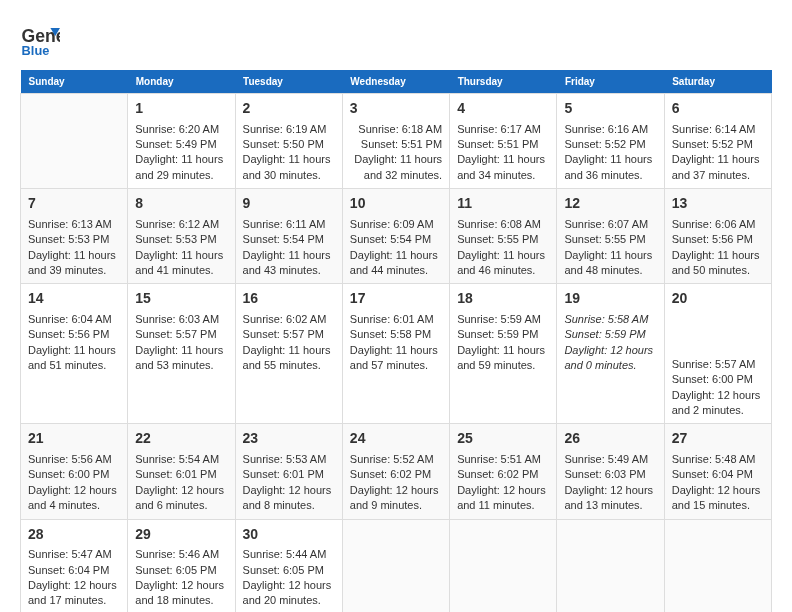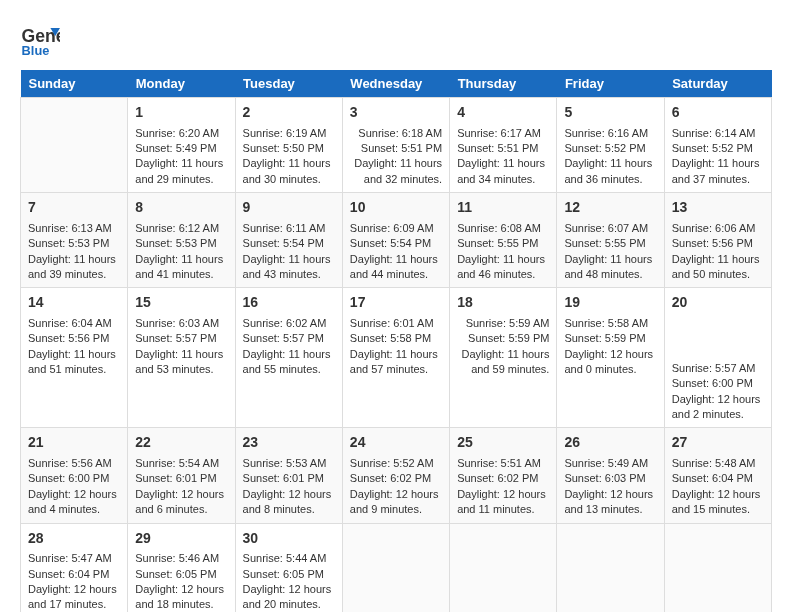--- a/index.html
+++ b/index.html
@@ -40,21 +40,21 @@
     .calendar {
       width: 100%;
       border-collapse: collapse;
       font-size: 11px;
     }
     .calendar th {
       background-color: #1a6bbf;
       color: #fff;
       text-align: left;
       padding: 6px 8px;
-      font-size: 13px;
+      font-size: 10px;
       font-weight: bold;
     }
     .calendar td {
       vertical-align: top;
       border: 1px solid #ddd;
       padding: 5px 7px;
       width: calc(100% / 7);
       min-height: 80px;
       color: #333;
       line-height: 1.4;
@@ -234,28 +234,28 @@
         </td>
         <td>
           <span class="day-number">17</span>
           <div class="day-info" style="white-space: pre-line;">Sunrise: 6:01 AM
 Sunset: 5:58 PM
 Daylight: 11 hours
 and 57 minutes.</div>
         </td>
         <td>
           <span class="day-number">18</span>
-          <div class="day-info" style="white-space: pre-line; text-align: right;">Sunrise: 5:59 AM
+          <div class="day-info" style="white-space: pre-line;">Sunrise: 5:59 AM
 Sunset: 5:59 PM
 Daylight: 11 hours
 and 59 minutes.</div>
         </td>
         <td>
           <span class="day-number">19</span>
-          <div class="day-info" style="white-space: pre-line;">Sunrise: 5:58 AM
+          <div class="day-info" style="white-space: pre-line; font-style: italic;">Sunrise: 5:58 AM
 Sunset: 5:59 PM
 Daylight: 12 hours
 and 0 minutes.</div>
         </td>
         <td>
           <span class="day-number">20</span>
           <div class="day-info" style="white-space: pre-line; margin-top: 48px;">Sunrise: 5:57 AM
 Sunset: 6:00 PM
 Daylight: 12 hours
 and 2 minutes.</div>

